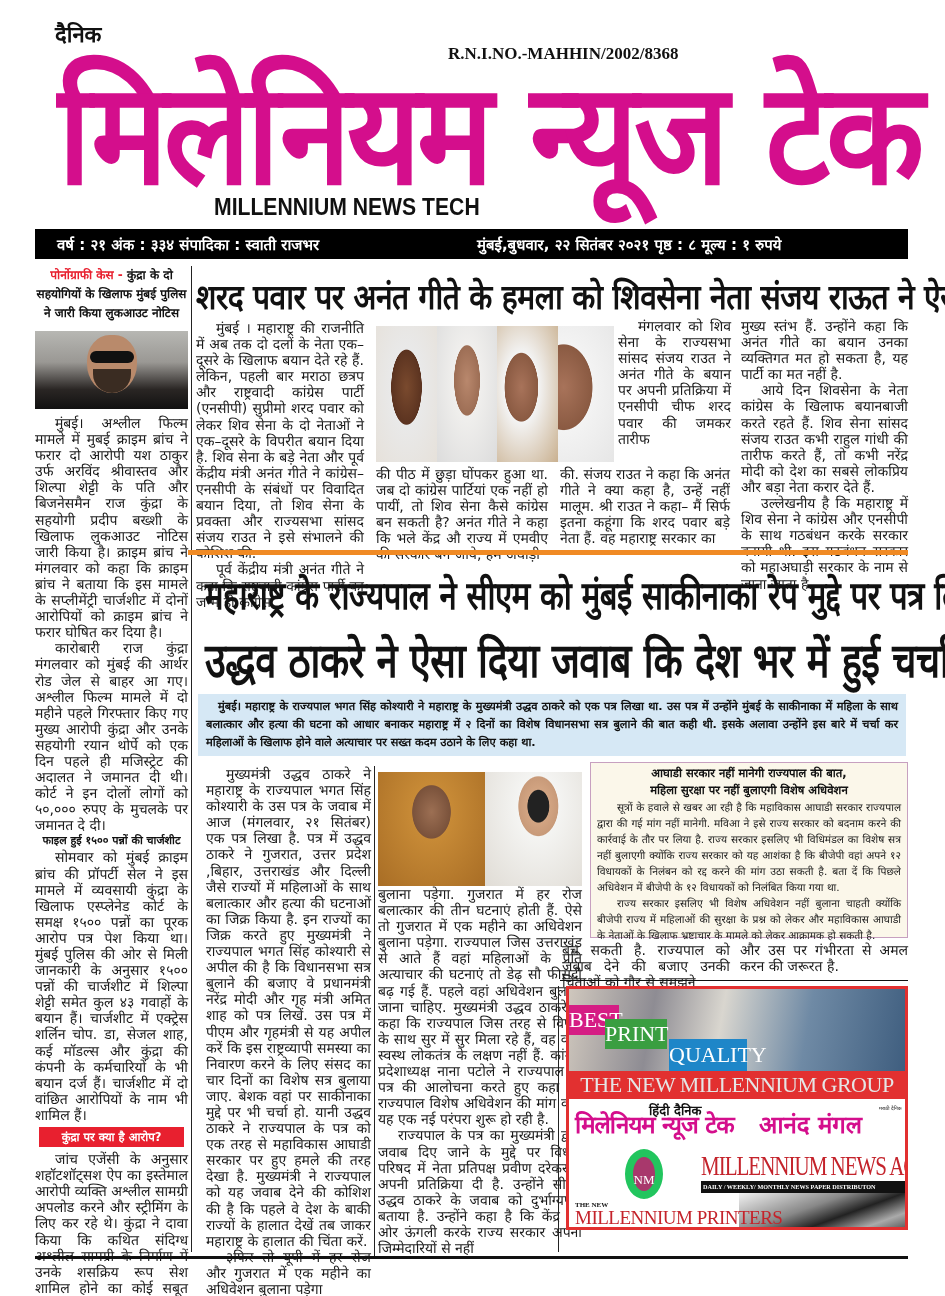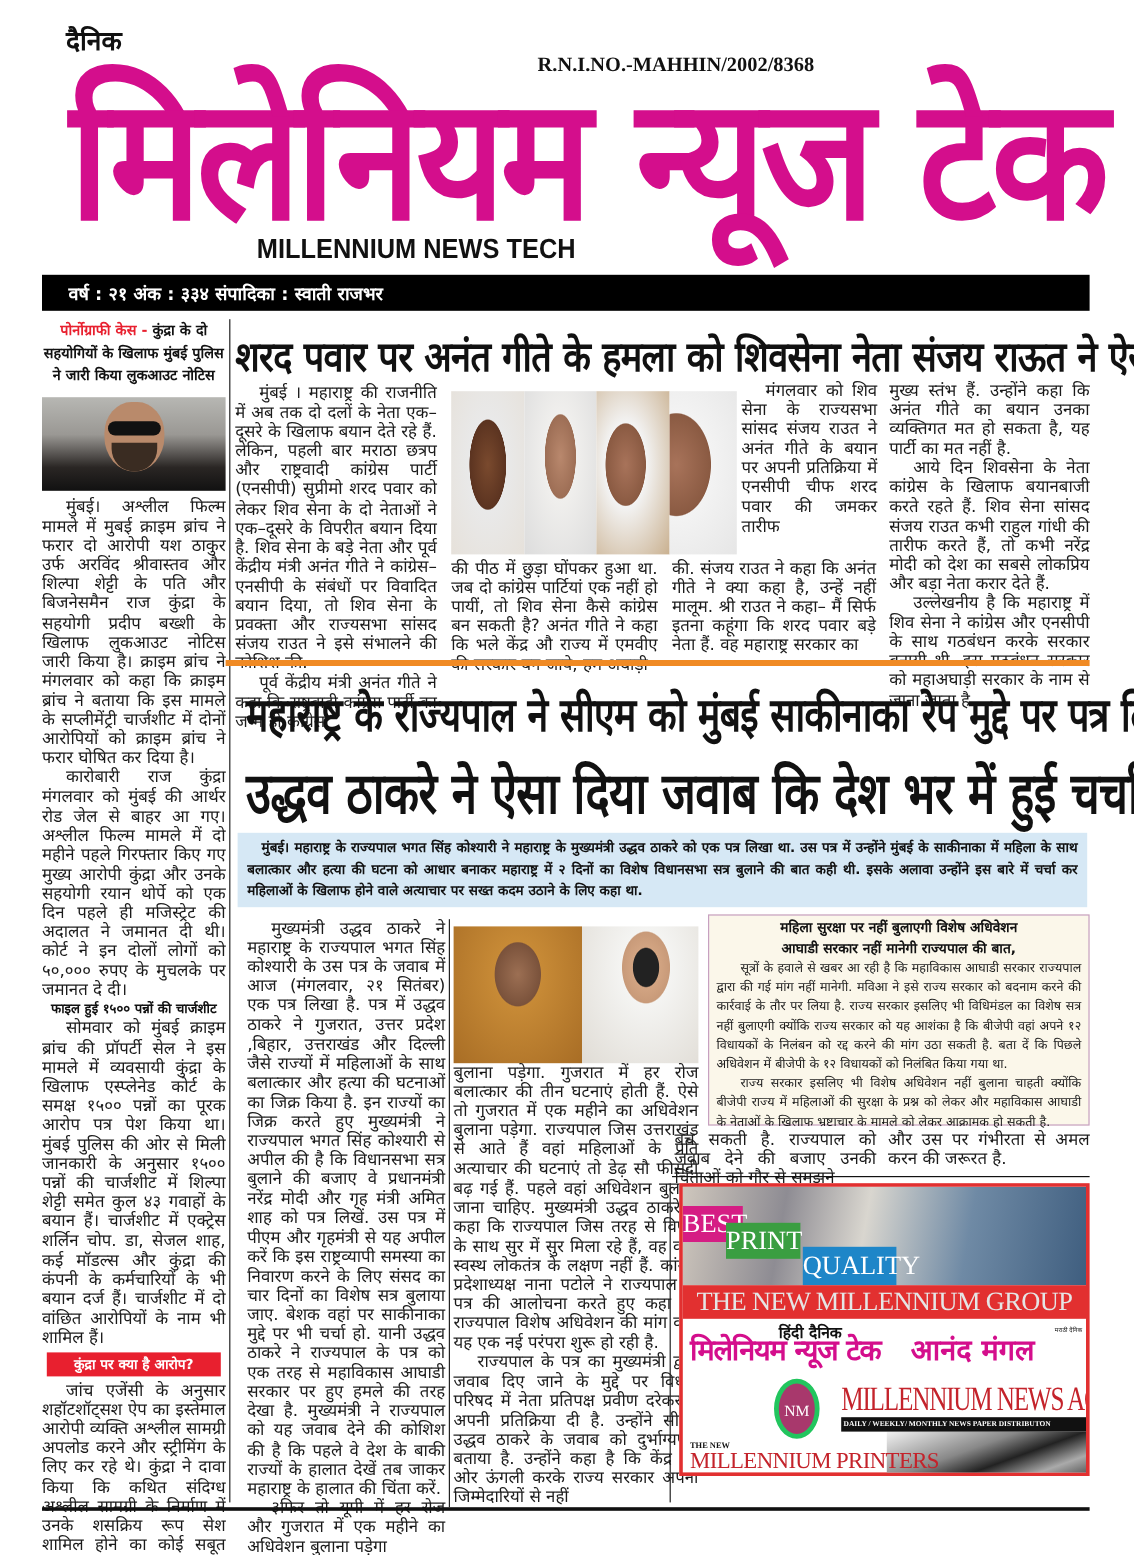--- a/index.html
+++ b/index.html
@@ -68,39 +68,40 @@
   #ad-top { position: absolute; left: 0; top: 0; width: 336px; height: 82px; background: linear-gradient(100deg, #cfc7bd 0%, #8e8c93 25%, #d9d6cf 45%, #6f8aa5 70%, #3f5e7f 100%); }
   .ad-tag { position: absolute; font-family: "Liberation Serif", serif; color: #fff; font-size: 22px; text-align: center; }
   #ad-best { left: 0; top: 0; width: 50px; height: 30px; background: #d51d84; line-height: 30px; margin-top: 16px; }
   #ad-print { left: 36px; top: 30px; width: 62px; height: 30px; background: #3a9e41; line-height: 30px; }
   #ad-quality { left: 100px; top: 50px; width: 78px; height: 32px; background: #1e86c8; line-height: 32px; }
   #ad-group { position: absolute; left: 0; top: 82px; width: 336px; height: 28px; background: #e23030; color: #e5e5e5; font-family: "Liberation Serif", serif; font-size: 22px; text-align: center; line-height: 28px; letter-spacing: -0.5px; }
   #ad-hindi-label { position: absolute; left: 80px; top: 112px; font-size: 13px; font-weight: bold; }
   #ad-marathi-label { position: absolute; left: 310px; top: 116px; font-size: 5px; }
   #ad-paper1 { position: absolute; left: 6px; top: 118px; font-size: 24px; font-weight: bold; color: #d40e8c; letter-spacing: -1px; white-space: nowrap; }
   #ad-paper2 { position: absolute; left: 190px; top: 118px; font-size: 24px; font-weight: bold; color: #d40e8c; white-space: nowrap; }
-  #ad-logo { position: absolute; left: 76px; top: 160px; width: 38px; height: 50px; border: 4px solid #22c55e; border-radius: 50%; background: #a8386c; color: #fff; font-family: "Liberation Serif", serif; font-size: 13px; text-align: center; line-height: 46px; }
+  #ad-logo { position: absolute; left: 56px; top: 160px; width: 38px; height: 50px; border: 8px solid #22c55e; border-radius: 50%; background: #a8386c; color: #fff; font-family: "Liberation Serif", serif; font-size: 13px; text-align: center; line-height: 46px; }
   #ad-agency { position: absolute; left: 132px; top: 160px; font-family: "Liberation Serif", serif; font-size: 21px; color: #c4232b; letter-spacing: -1px; white-space: nowrap; transform: scaleY(1.35); transform-origin: top left; }
   #ad-distrib { position: absolute; left: 132px; top: 192px; width: 204px; height: 12px; background: #111; color: #fff; font-family: "Liberation Serif", serif; font-size: 6.2px; font-weight: bold; line-height: 12px; white-space: nowrap; padding-left: 2px; }
   #ad-newspapers { position: absolute; left: 170px; top: 204px; width: 166px; height: 40px; background: linear-gradient(160deg, #f2f2f2 0%, #888 40%, #222 60%, #aaa 80%, #444 100%); }
   #ad-thenew { position: absolute; left: 6px; top: 212px; font-family: "Liberation Serif", serif; font-size: 7px; font-weight: bold; }
   #ad-printers { position: absolute; left: 6px; top: 218px; font-family: "Liberation Serif", serif; font-size: 19px; color: #c4232b; white-space: nowrap; letter-spacing: -0.5px; }
 
   #bottom-rule { left: 35px; top: 1256px; width: 873px; height: 3px; background: #111; }
 </style>
 </head>
 <body>
 
 <div id="dainik" class="abs">दैनिक</div>
 <div id="rni" class="abs">R.N.I.NO.-MAHHIN/2002/8368</div>
 <div id="masthead-title" class="abs">मिलेनियम न्यूज टेक</div>
 <div id="masthead-sub" class="abs">MILLENNIUM NEWS TECH</div>
 
 <div id="info-bar" class="abs">
   <span class="left">वर्ष : २१  अंक : ३३४  संपादिका : स्वाती राजभर</span>
+  <span>मुंबई,बुधवार, २२ सितंबर २०२१  पृष्ठ : ८ मूल्य : १ रुपये</span>
 </div>
 
 <div id="left-col" class="abs">
   <div class="teaser">
     <span class="red">पोर्नोग्राफी केस -</span><span> कुंद्रा के दो सहयोगियों के खिलाफ मुंबई पुलिस ने जारी किया लुकआउट नोटिस</span>
   </div>
   <div id="kundra-photo" class="photo">
     <div class="face"></div>
     <div class="glasses"></div>
     <div class="beard"></div>
@@ -164,22 +165,22 @@
 <div id="story2-photo" class="abs">
   <div class="p4"></div>
   <div class="p5"></div>
 </div>
 <div id="story2-col2" class="abs body-text">
   <p style="text-indent:0">बुलाना पड़ेगा. गुजरात में हर रोज बलात्कार की तीन घटनाएं होती हैं. ऐसे तो गुजरात में एक महीने का अधिवेशन बुलाना पड़ेगा. राज्यपाल जिस उत्तराखंड से आते हैं वहां महिलाओं के प्रति अत्याचार की घटनाएं तो डेढ़ सौ फीसदी बढ़ गई हैं. पहले वहां अधिवेशन बुलाया जाना चाहिए. मुख्यमंत्री उद्धव ठाकरे ने कहा कि राज्यपाल जिस तरह से विपक्ष के साथ सुर में सुर मिला रहे हैं, वह कोई स्वस्थ लोकतंत्र के लक्षण नहीं हैं. कांग्रेस प्रदेशाध्यक्ष नाना पटोले ने राज्यपाल के पत्र की आलोचना करते हुए कहा कि राज्यपाल विशेष अधिवेशन की मांग करे, यह एक नई परंपरा शुरू हो रही है.</p>
   <p>राज्यपाल के पत्र का मुख्यमंत्री द्वारा जवाब दिए जाने के मुद्दे पर विधान परिषद में नेता प्रतिपक्ष प्रवीण दरेकर ने अपनी प्रतिक्रिया दी है. उन्होंने सीएम उद्धव ठाकरे के जवाब को दुर्भाग्यपूर्ण बताया है. उन्होंने कहा है कि केंद्र की ओर ऊंगली करके राज्य सरकार अपनी जिम्मेदारियों से नहीं</p>
 </div>
 
 <div id="sidebar-box" class="abs">
+  <div class="box-title">आघाडी सरकार नहीं मानेगी राज्यपाल की बात,</div>
   <div class="box-title">महिला सुरक्षा पर नहीं बुलाएगी विशेष अधिवेशन</div>
-  <div class="box-title">आघाडी सरकार नहीं मानेगी राज्यपाल की बात,</div>
   <div class="body-text">
     <p>सूत्रों के हवाले से खबर आ रही है कि महाविकास आघाडी सरकार राज्यपाल द्वारा की गई मांग नहीं मानेगी. मविआ ने इसे राज्य सरकार को बदनाम करने की कार्रवाई के तौर पर लिया है. राज्य सरकार इसलिए भी विधिमंडल का विशेष सत्र नहीं बुलाएगी क्योंकि राज्य सरकार को यह आशंका है कि बीजेपी वहां अपने १२ विधायकों के निलंबन को रद्द करने की मांग उठा सकती है. बता दें कि पिछले अधिवेशन में बीजेपी के १२ विधायकों को निलंबित किया गया था.</p>
     <p>राज्य सरकार इसलिए भी विशेष अधिवेशन नहीं बुलाना चाहती क्योंकि बीजेपी राज्य में महिलाओं की सुरक्षा के प्रश्न को लेकर और महाविकास आघाडी के नेताओं के खिलाफ भ्रष्टाचार के मामले को लेकर आक्रामक हो सकती है.</p>
   </div>
 </div>
 
 <div id="story2-col3" class="abs body-text">
   <p style="text-indent:0">बच सकती है. राज्यपाल को जवाब देने की बजाए उनकी चिंताओं को गौर से समझने</p>
 </div>
 <div id="story2-col4" class="abs body-text">

